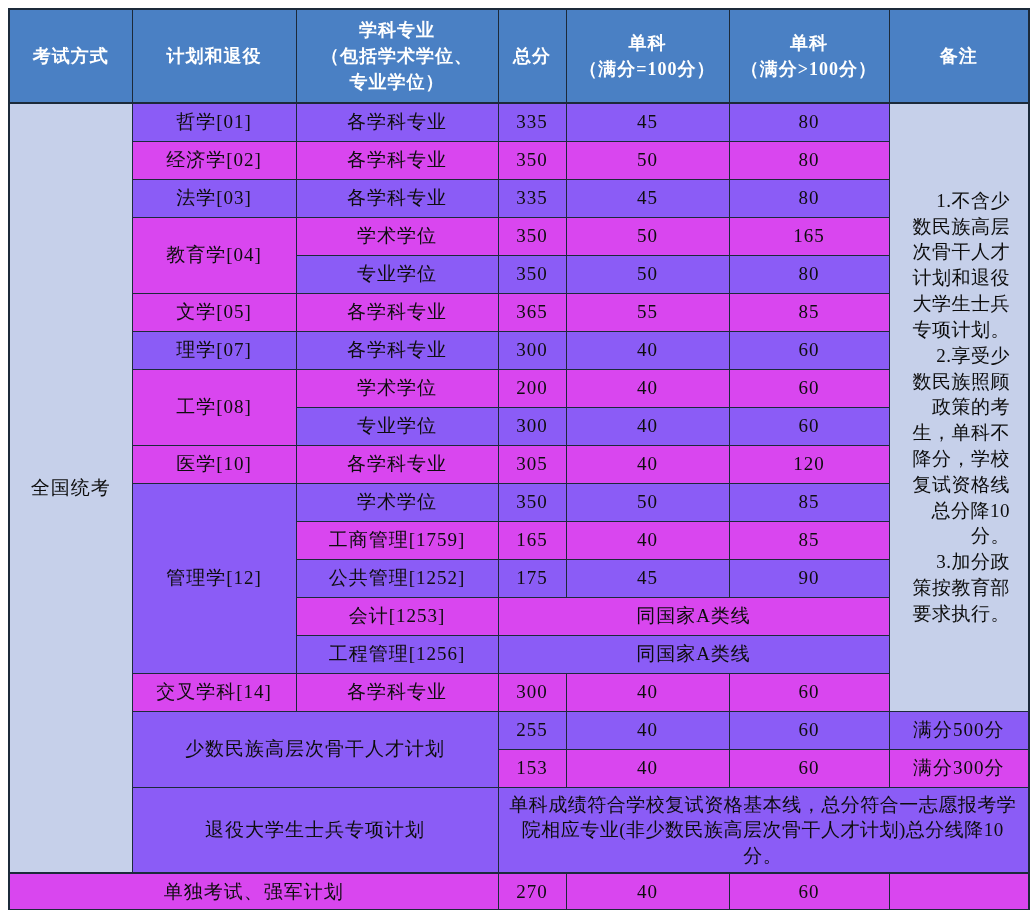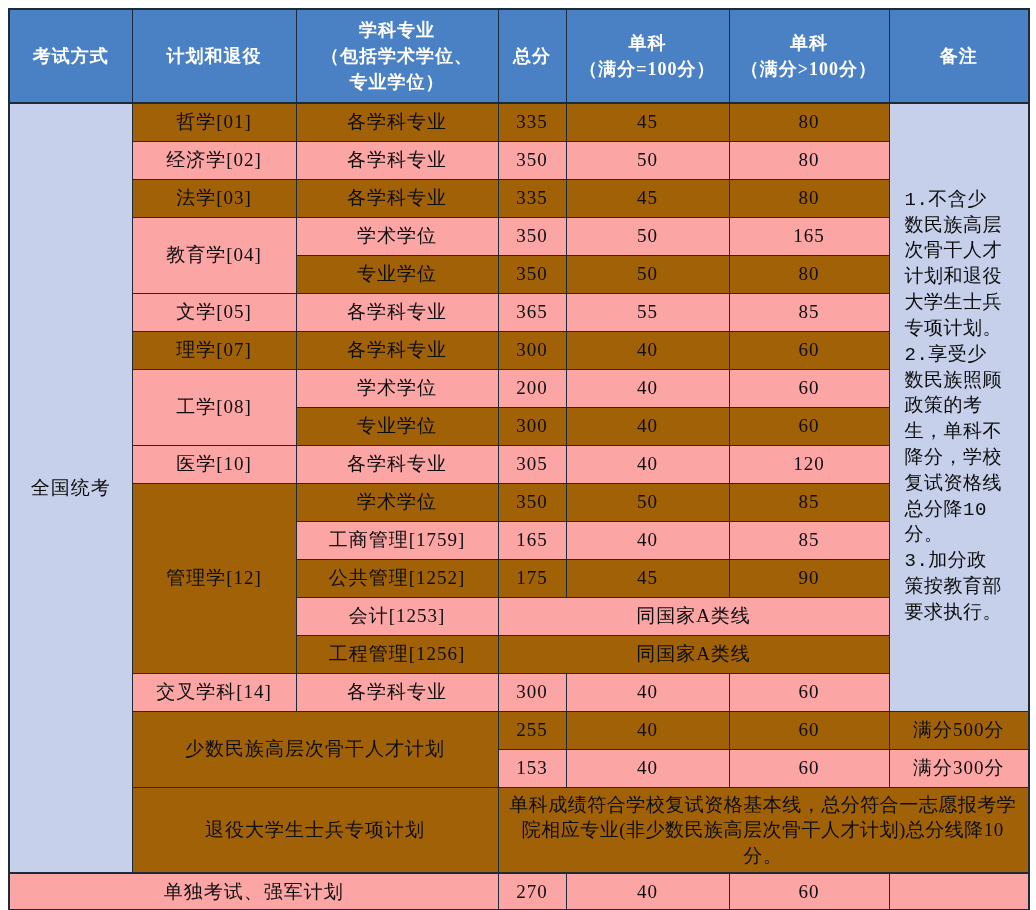--- a/index.html
+++ b/index.html
@@ -35,30 +35,29 @@
     font-weight: bold;
     font-size: 18px;
     height: 88px;
     border-bottom: 2.5px solid #1c2a3a;
     line-height: 1.45;
   }
   tbody tr { height: 38px; }
   tr.veteran-row { height: 84px; }
   tr.last-row { height: 37px; padding-left: 39px; }
   tr.last-row td { border-top: 2.5px solid #1c2a3a; }
-  .d { background: #a16207; }   
-  .l { background: #fca5a5; }   
+  .d { background: #8b5cf6; }   
+  .l { background: #d946ef; }   
   .exam { background: #c6d0ea; } 
   .pre { white-space: pre-line; }
   .remark-main {
-    text-align: left;
-    padding: 4px 8px 4px 15px;
+    text-align: right;
+    padding: 4px 18px 4px 15px;
     line-height: 1.36;
     letter-spacing: 0.5px;
-    font-family: Liberation Mono, monospace;
   }
   .note-cell {
     text-align: center;
     padding: 4px 10px 4px 9px;
     line-height: 1.35;
     letter-spacing: 0.5px;
   }
 </style>
 </head>
 <body>

